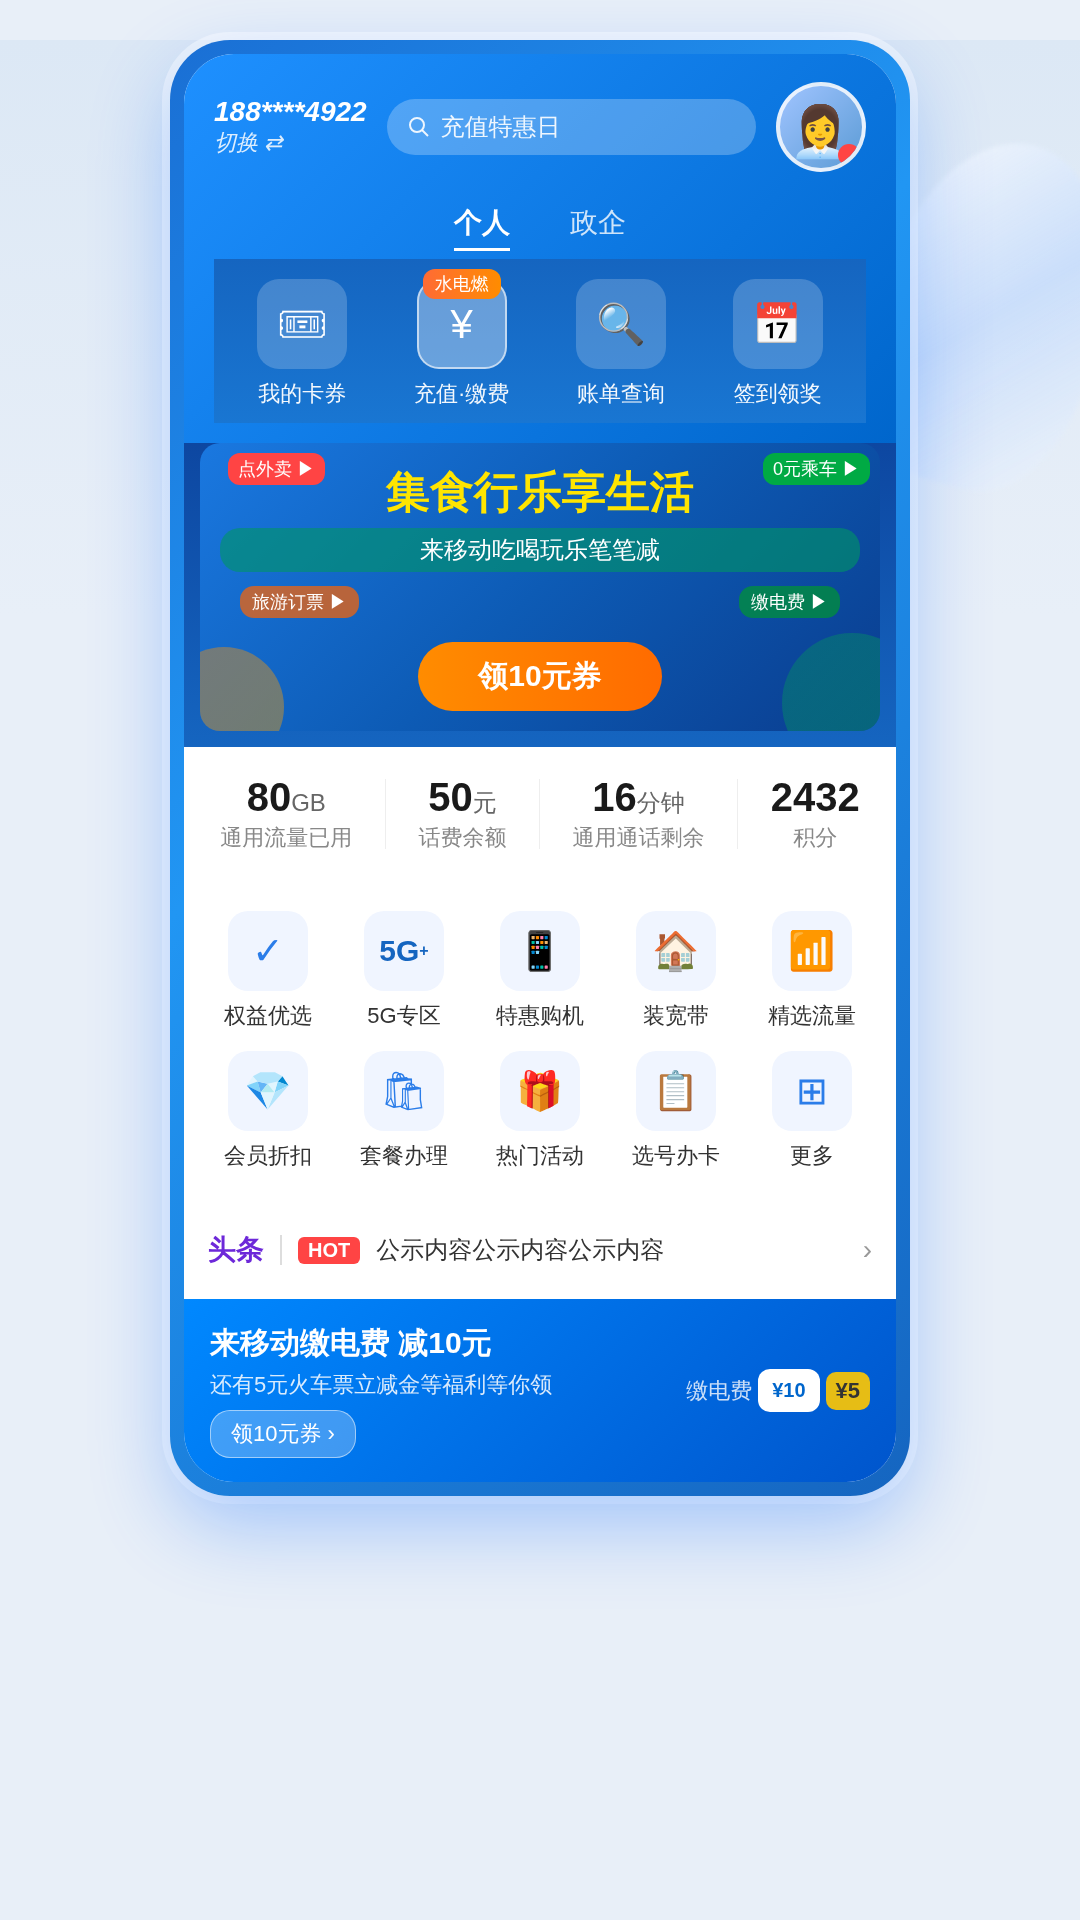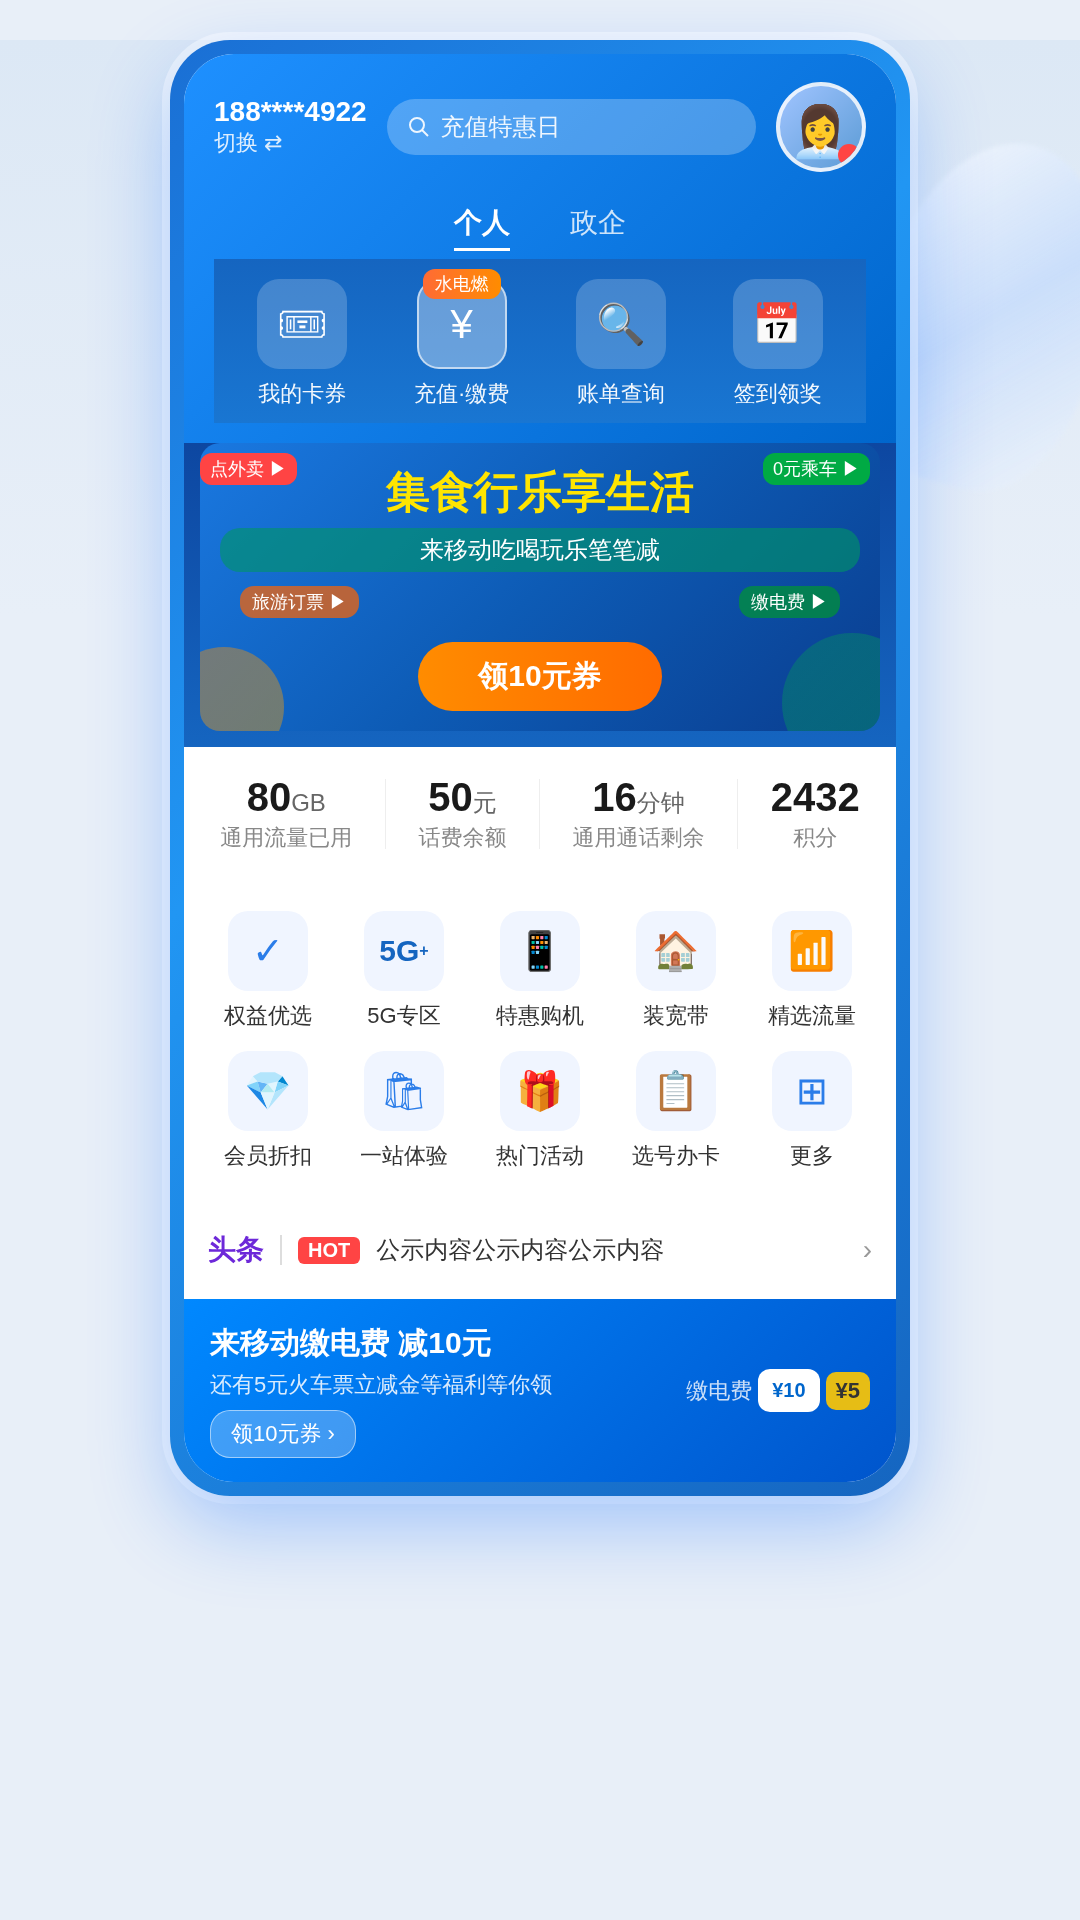--- a/index.html
+++ b/index.html
@@ -85,20 +85,21 @@
 
     .phone-header-row {
       display: flex;
       align-items: center;
       justify-content: space-between;
       margin-bottom: 16px;
     }
 
     .phone-number-area {
       color: white;
+      font-style: italic;
     }
     .phone-number {
       font-size: 28px;
       font-weight: 600;
     }
     .phone-switch {
       font-size: 22px;
       opacity: 0.85;
     }
 
@@ -260,21 +261,21 @@
       text-align: center;
       padding: 14px 60px;
       border-radius: 40px;
       margin: 16px auto 0 auto;
       display: block;
       width: fit-content;
     }
 
     .banner-badge-left {
       position: absolute;
-      left: 0;
+      left: 28px;
       top: 10px;
       background: #ff4444;
       color: white;
       font-size: 18px;
       padding: 4px 10px;
       border-radius: 12px;
     }
     .banner-badge-right {
       position: absolute;
       right: 10px;
@@ -606,21 +607,21 @@
             </div>
           </div>
 
           <div class="services-row">
             <div class="service-item">
               <div class="service-icon">💎</div>
               <span class="service-label">会员折扣</span>
             </div>
             <div class="service-item">
               <div class="service-icon">🛍</div>
-              <span class="service-label">一站体验</span>
+              <span class="service-label">套餐办理</span>
             </div>
             <div class="service-item">
               <div class="service-icon">🎁</div>
               <span class="service-label">热门活动</span>
             </div>
             <div class="service-item">
               <div class="service-icon">📋</div>
               <span class="service-label">选号办卡</span>
             </div>
             <div class="service-item">

